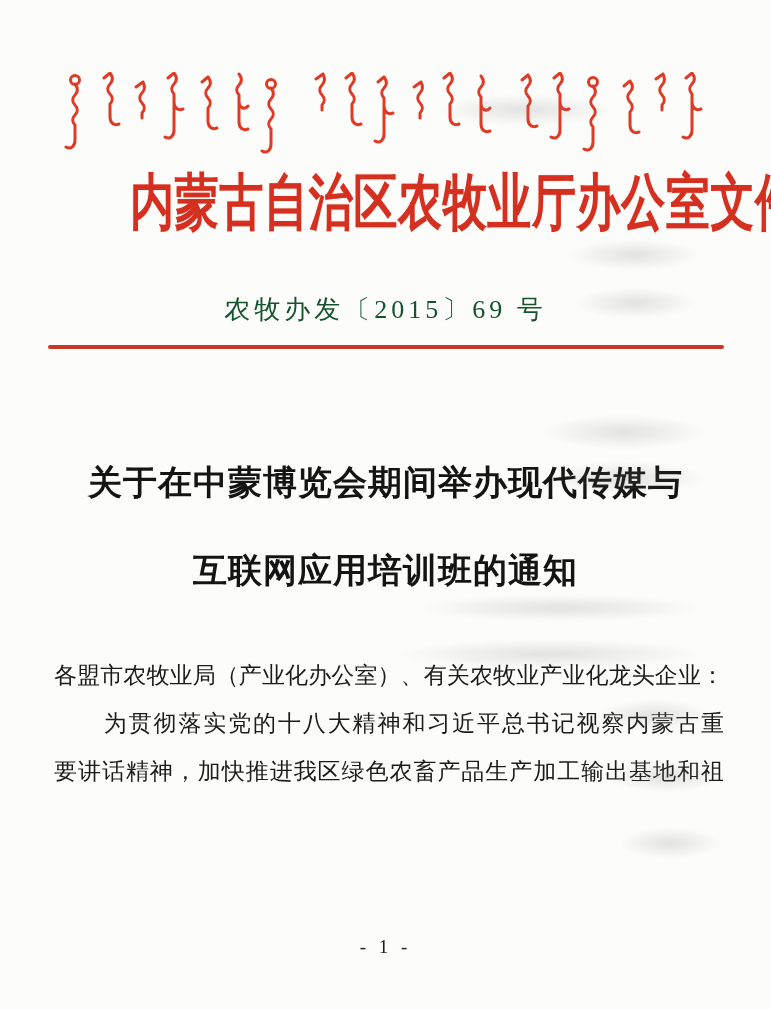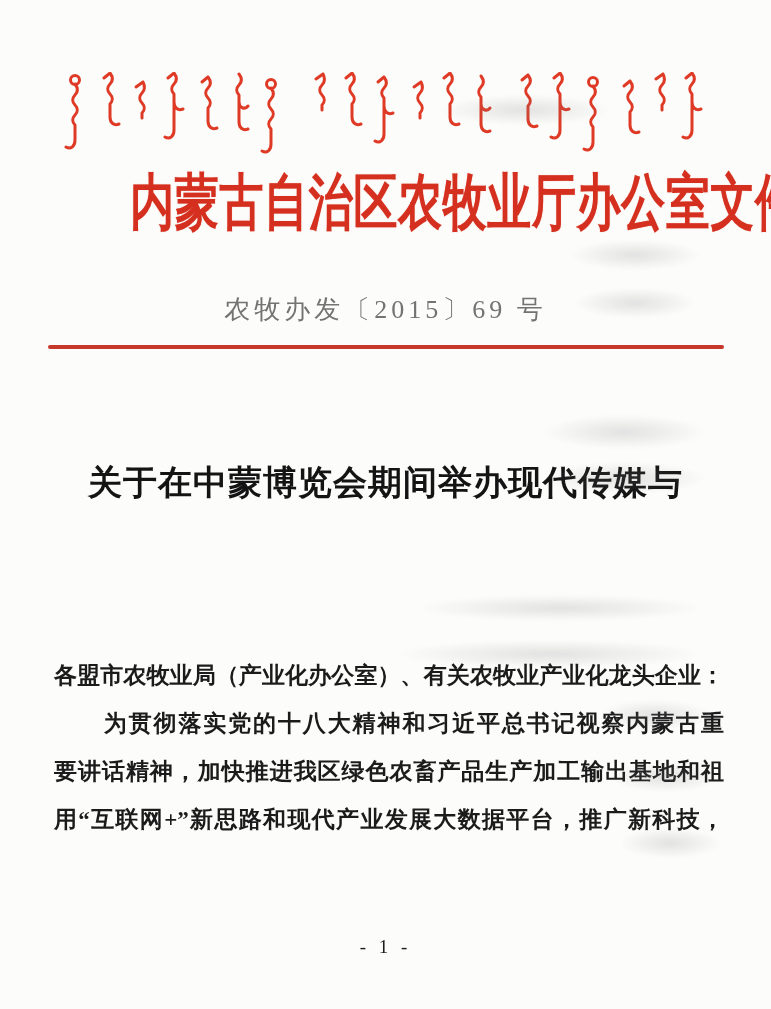--- a/index.html
+++ b/index.html
@@ -43,21 +43,21 @@
 
   
   .doc-number {
     position: absolute;
     top: 292px;
     left: 0;
     width: 100%;
     text-align: center;
     font-size: 26px;
     letter-spacing: 4px;
-    color: #737373;
+    color: #14532d;
   }
 
   
   .red-rule {
     position: absolute;
     top: 345px;
     left: 48px;
     width: 676px;
     height: 4px;
     border-radius: 2px;
@@ -77,21 +77,20 @@
   .t1 { top: 460px; }
   .t2 { top: 548px; }
 
   
   .body-block {
     position: absolute;
     top: 652px;
     left: 54px;
     width: 670px;
     font-size: 23px;
-    font-weight: bold;
   }
   .line {
     height: 48px;
     line-height: 48px;
     text-align: justify;
     text-align-last: justify;
     text-justify: inter-character;
     white-space: nowrap;
   }
 
@@ -164,26 +163,26 @@
 
   <div class="org-title-wrap">
     <div class="org-title" style="color: rgb(213, 48, 31);">内蒙古自治区农牧业厅办公室文件</div>
   </div>
 
   <div class="doc-number">农牧办发〔2015〕69 号</div>
 
   <div class="red-rule" style="background-color: rgb(198, 56, 42);"></div>
 
   <div class="doc-title-line t1">关于在中蒙博览会期间举办现代传媒与</div>
+  <div class="doc-title-line t2">互联网应用培训班的通知</div>
 
   <div class="body-block" style="color: rgb(27, 27, 27);">
     <div class="line">各盟市农牧业局（产业化办公室）、有关农牧业产业化龙头企业：</div>
     <div class="line">　　为贯彻落实党的十八大精神和习近平总书记视察内蒙古重</div>
     <div class="line">要讲话精神，加快推进我区绿色农畜产品生产加工输出基地和祖</div>
-    <div class="line">用“互联网+”新思路和现代产业发展大数据平台，推广新科技，</div>
   </div>
 
   <div class="page-num">- 1 -</div>
 
   <div class="smudge" style="left:440px; top:95px;  width:170px; height:30px;"></div>
   <div class="smudge" style="left:570px; top:240px; width:130px; height:30px;"></div>
   <div class="smudge" style="left:575px; top:288px; width:120px; height:30px;"></div>
   <div class="smudge" style="left:545px; top:415px; width:160px; height:34px;"></div>
   <div class="smudge" style="left:545px; top:462px; width:160px; height:32px;"></div>
   <div class="smudge" style="left:420px; top:595px; width:280px; height:26px;"></div>

